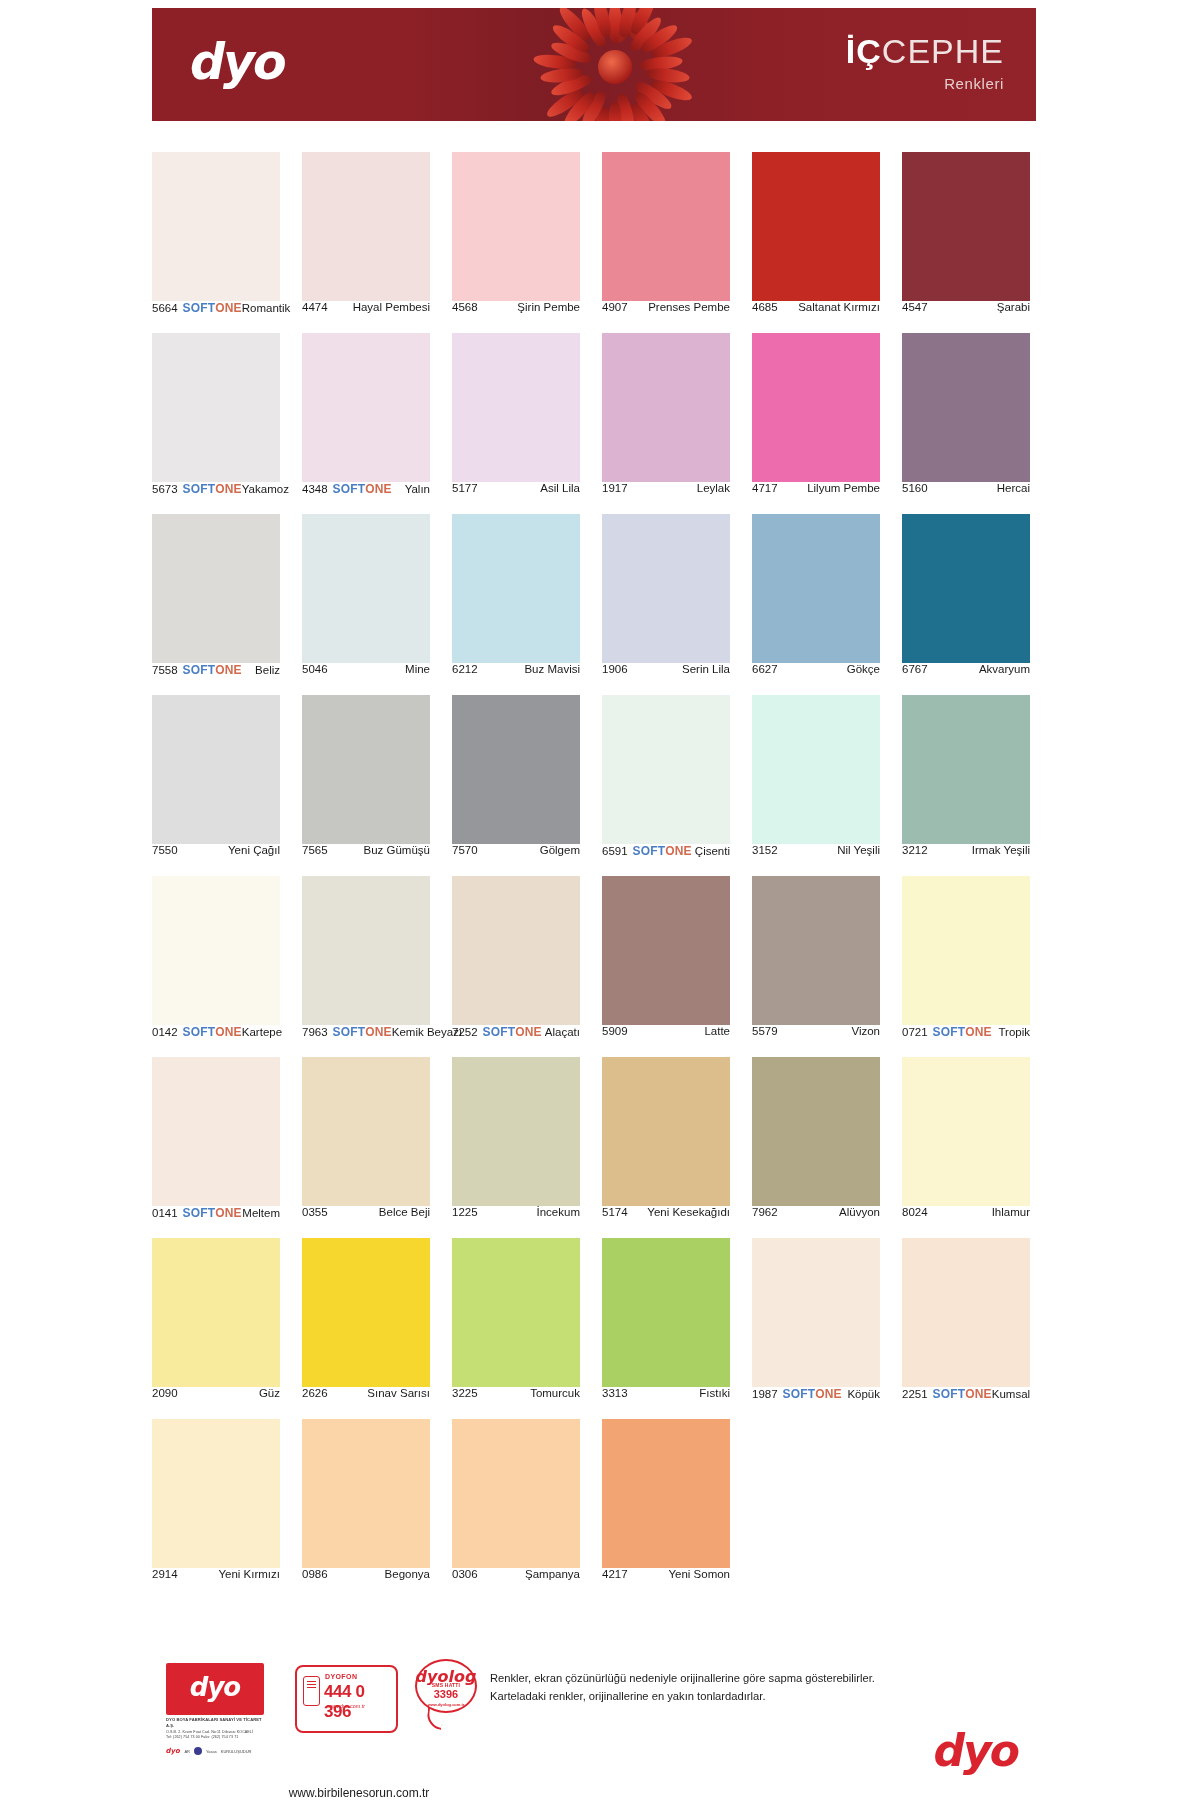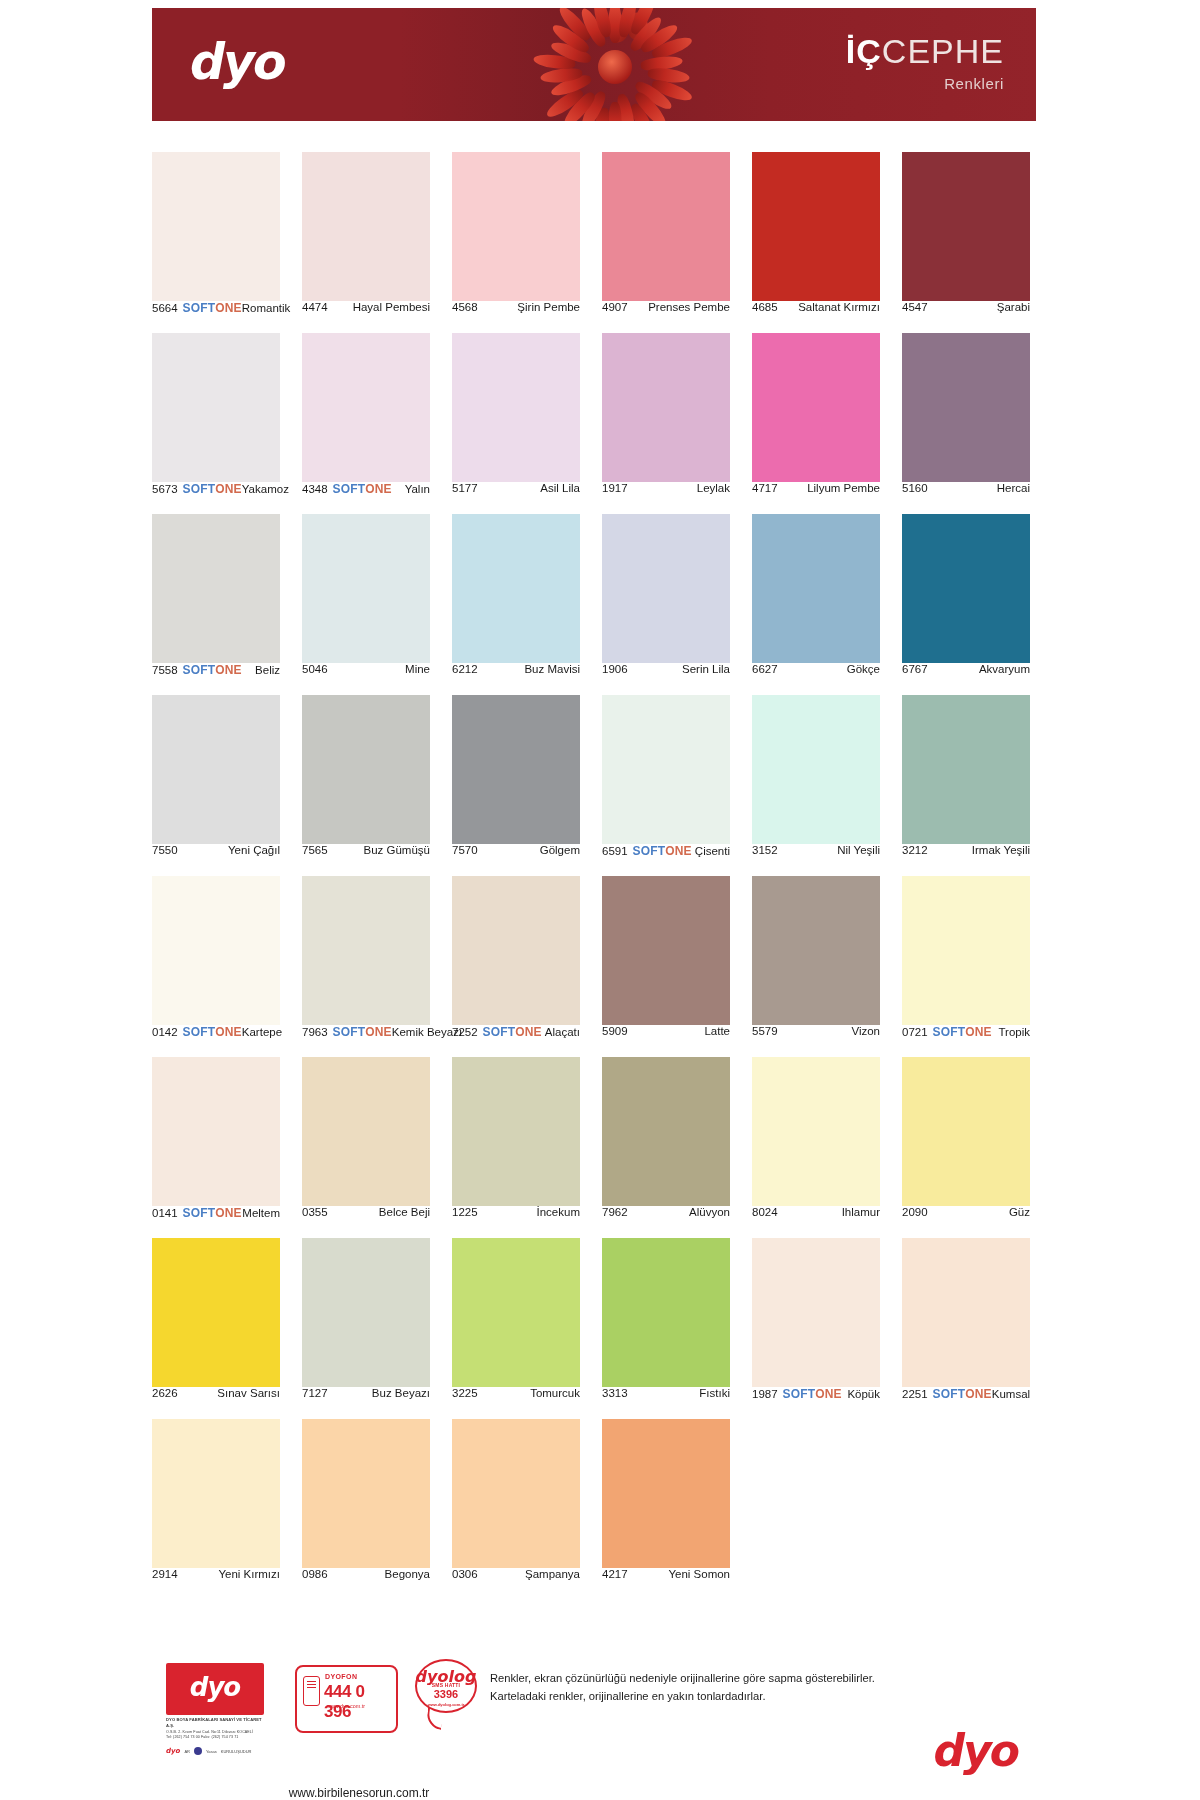--- a/index.html
+++ b/index.html
@@ -443,20 +443,27 @@
         </div>
       </div>
       <div class="cell">
         <div class="chip" style="background: rgb(212, 211, 182);"></div>
         <div class="caption">
           <span class="code">1225</span>
           <span class="name">İncekum</span>
         </div>
       </div>
       <div class="cell">
+        <div class="chip" style="background: rgb(220, 190, 141);"></div>
+        <div class="caption">
+          <span class="code">5174</span>
+          <span class="name">Yeni Kesekağıdı</span>
+        </div>
+      </div>
+      <div class="cell">
         <div class="chip" style="background: rgb(176, 168, 135);"></div>
         <div class="caption">
           <span class="code">7962</span>
           <span class="name">Alüvyon</span>
         </div>
       </div>
       <div class="cell">
         <div class="chip" style="background: rgb(251, 246, 207);"></div>
         <div class="caption">
           <span class="code">8024</span>
@@ -468,27 +475,20 @@
         <div class="caption">
           <span class="code">2090</span>
           <span class="name">Güz</span>
         </div>
       </div>
       <div class="cell">
         <div class="chip" style="background: rgb(245, 215, 46);"></div>
         <div class="caption">
           <span class="code">2626</span>
           <span class="name">Sınav Sarısı</span>
-        </div>
-      </div>
-      <div class="cell">
-        <div class="chip" style="background: rgb(216, 219, 205);"></div>
-        <div class="caption">
-          <span class="code">7127</span>
-          <span class="name">Buz Beyazı</span>
         </div>
       </div>
       <div class="cell">
         <div class="chip" style="background: rgb(197, 223, 116);"></div>
         <div class="caption">
           <span class="code">3225</span>
           <span class="name">Tomurcuk</span>
         </div>
       </div>
       <div class="cell">

